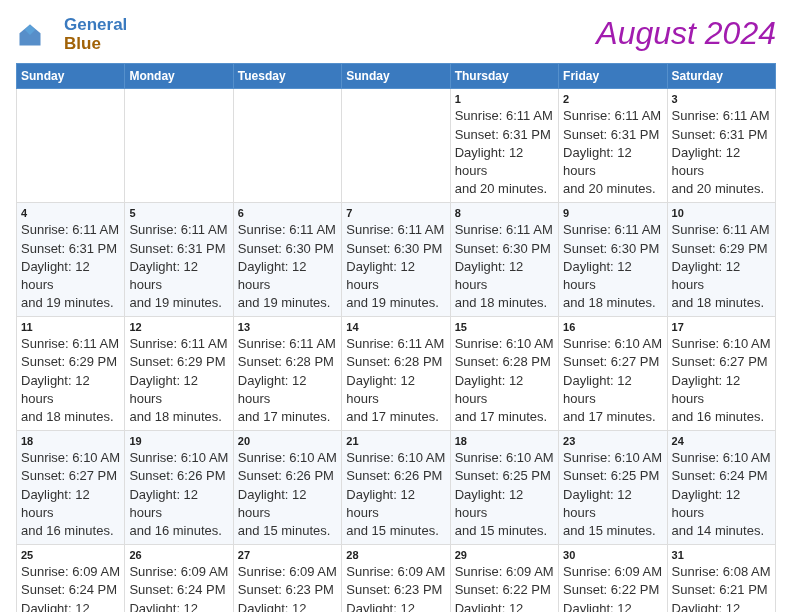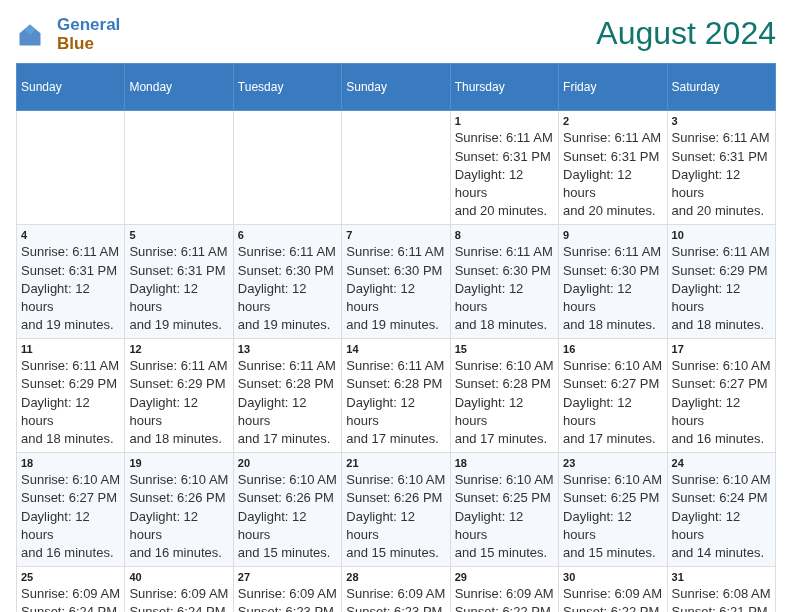--- a/index.html
+++ b/index.html
@@ -19,52 +19,53 @@
     }
     .header {
       display: flex;
       justify-content: space-between;
       align-items: flex-start;
       margin-bottom: 10px;
     }
     .logo {
       display: flex;
       align-items: center;
-      gap: 13px;
+      gap: 20px;
     }
     .logo-icon {
       width: 28px;
       height: 28px;
     }
     .title-block {
       text-align: right;
     }
     .main-title {
       font-size: 32px;
       font-weight: normal;
-      color: #0f766e;
+      color: #a21caf;
       line-height: 1.1;
+      font-style: italic;
     }
     .subtitle {
       font-size: 14px;
       color: #444;
     }
     .calendar {
       flex: 1;
       border: 1px solid #ccc;
       border-collapse: collapse;
       width: 100%;
       table-layout: fixed;
     }
     .calendar th {
       background-color: #3a7abf;
       color: #fff;
       font-size: 12px;
-      font-weight: normal;
-      padding: 16px 4px;
+      font-weight: bold;
+      padding: 5px 4px;
       text-align: left;
       border: 1px solid #5590cc;
     }
     .calendar td {
       vertical-align: top;
       padding: 4px 4px;
       border: 1px solid #ddd;
       font-size: 9.5px;
       color: #333;
       height: 78px;
@@ -304,21 +305,21 @@
         </tr>
         <tr>
           <td>
             <span class="day-num">25</span>
             <div class="day-info" style="white-space: pre-line;">Sunrise: 6:09 AM
 Sunset: 6:24 PM
 Daylight: 12 hours
 and 14 minutes.</div>
           </td>
           <td>
-            <span class="day-num">40</span>
+            <span class="day-num">26</span>
             <div class="day-info" style="white-space: pre-line;">Sunrise: 6:09 AM
 Sunset: 6:24 PM
 Daylight: 12 hours
 and 14 minutes.</div>
           </td>
           <td>
             <span class="day-num">27</span>
             <div class="day-info" style="white-space: pre-line;">Sunrise: 6:09 AM
 Sunset: 6:23 PM
 Daylight: 12 hours

